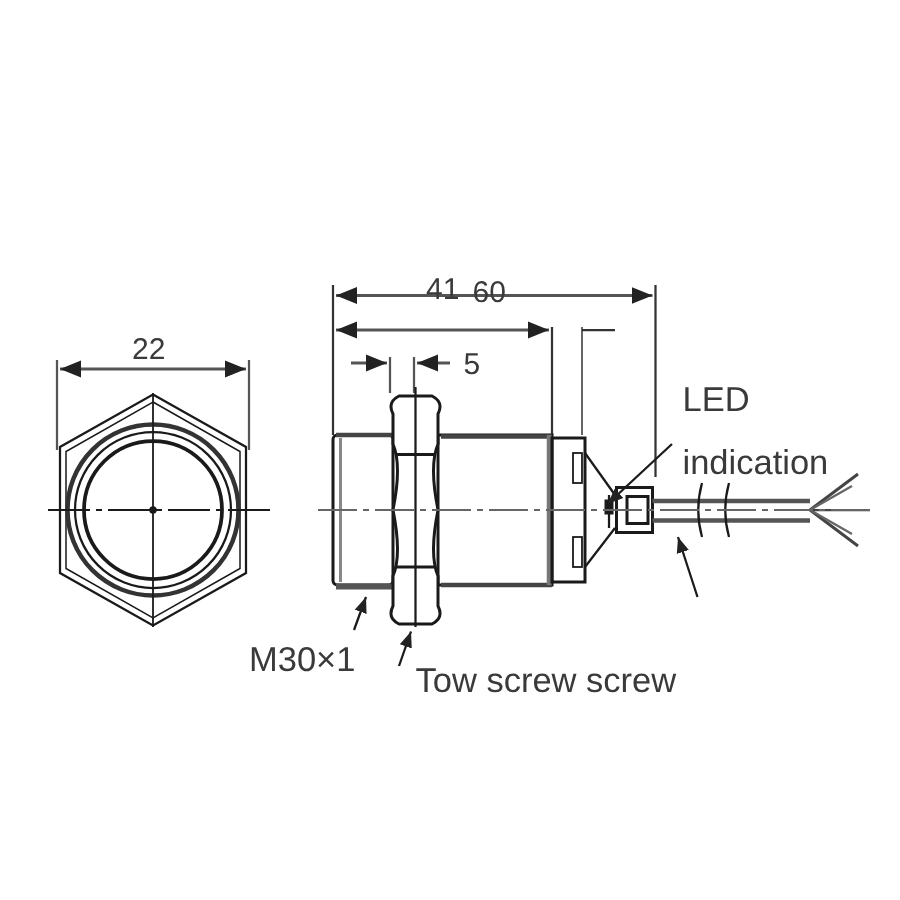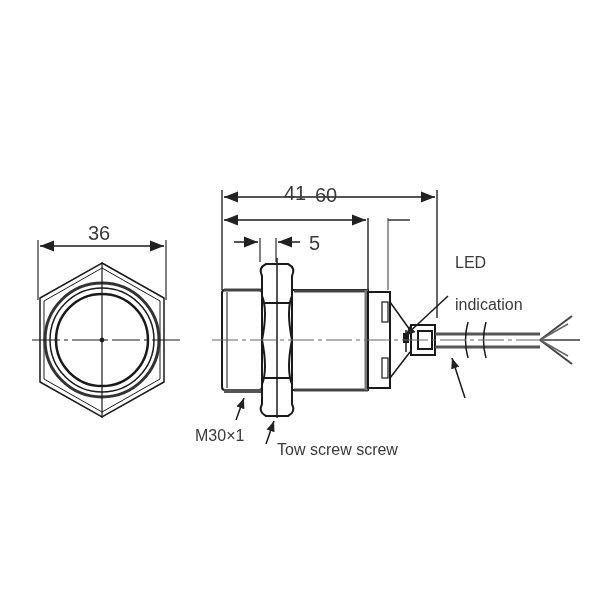--- a/index.html
+++ b/index.html
@@ -1,20 +1,20 @@
 <!DOCTYPE html>
 <html><head>
   <meta charset="utf-8">
   <style>
     html, body { margin: 0; padding: 0; background: #ffffff; }
     body { width: 600px; height: 600px; position: relative; overflow: hidden; }
     #drawing { position: absolute; left: 0; top: 0; width: 600px; height: 600px; }
     .lbl { position: absolute; font-family: "Liberation Sans", sans-serif; color: #3a3a3a; white-space: nowrap; line-height: 1; }
     .dim { font-size: 20px; }
-    .note { font-size: 16px; }
+    .note { font-size: 23px; }
   </style>
 </head>
 <body>
 
 <svg id="drawing" viewBox="0 0 600 600" xmlns="http://www.w3.org/2000/svg">
   <defs>
     <marker id="arr" viewBox="0 0 10 10" refX="10" refY="5" markerWidth="7" markerHeight="7" orient="auto-start-reverse">
       <path d="M0,1 L10,5 L0,9 z" fill="#222"></path>
     </marker>
   </defs>
@@ -98,20 +98,20 @@
     <line x1="448" y1="296" x2="405" y2="336" stroke-width="1.5" marker-end="url(#arr)"></line>
 
     <line x1="465" y1="398" x2="452" y2="358" stroke-width="1.5" marker-end="url(#arr)"></line>
 
     <line x1="236" y1="420" x2="244" y2="398" stroke-width="1.5" marker-end="url(#arr)"></line>
 
     <line x1="266" y1="444" x2="274" y2="421" stroke-width="1.5" marker-end="url(#arr)"></line>
   </g>
 </svg>
 
-<div class="lbl dim" style="left:88px; top:223px;">36</div>
+<div class="lbl dim" style="left:88px; top:223px;">22</div>
 <div class="lbl dim" style="left:315px; top:173px;margin-top:12px;">60</div>
 <div class="lbl dim" style="left:284px; top:183px;">41</div>
 <div class="lbl dim" style="left:309px; top:233px;">5</div>
 <div class="lbl note" style="left:455px; top:255px;">LED</div>
 <div class="lbl note" style="left:455px; top:297px;">indication</div>
-<div class="lbl note" style="left:166px; top:428px;margin-left:29px;">M30×1</div>
+<div class="lbl note" style="left:166px; top:428px;">M30×1</div>
 <div class="lbl note" style="left:277px; top:442px;">Tow screw screw</div>
 
 </body></html>

